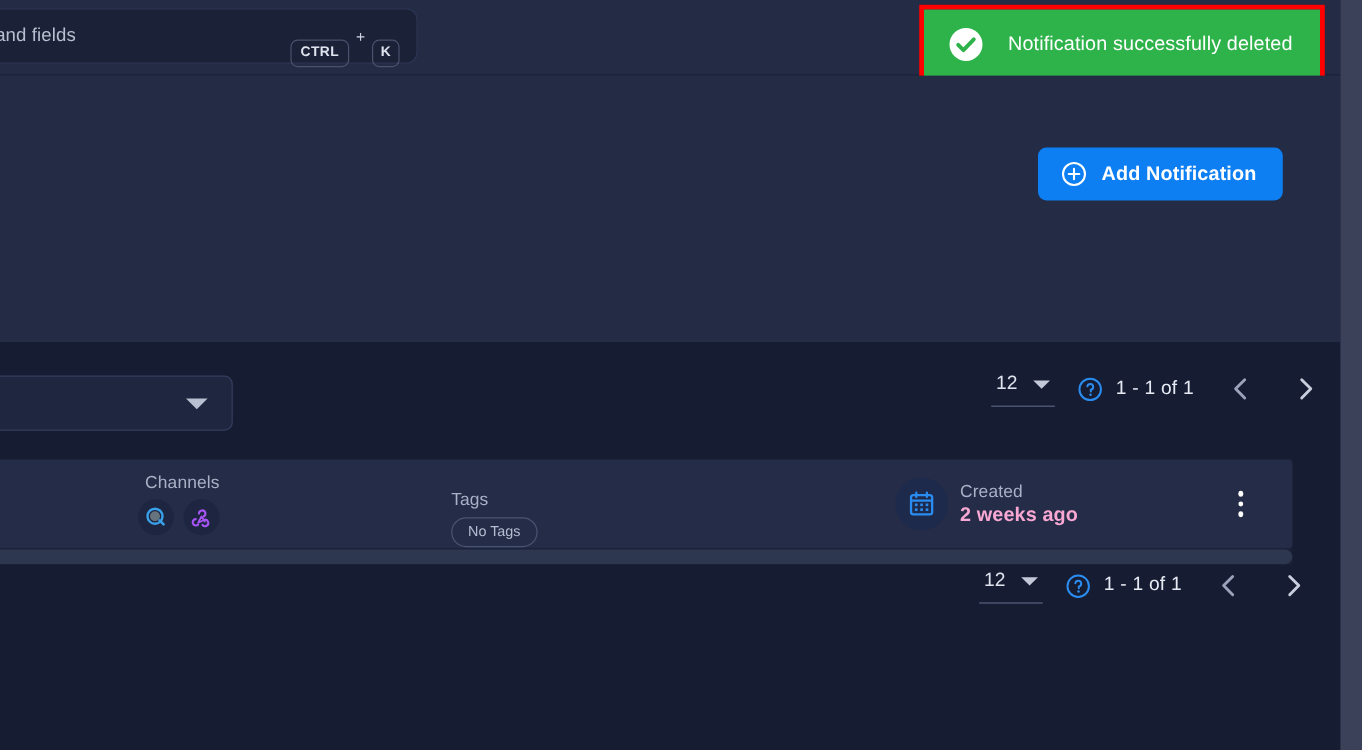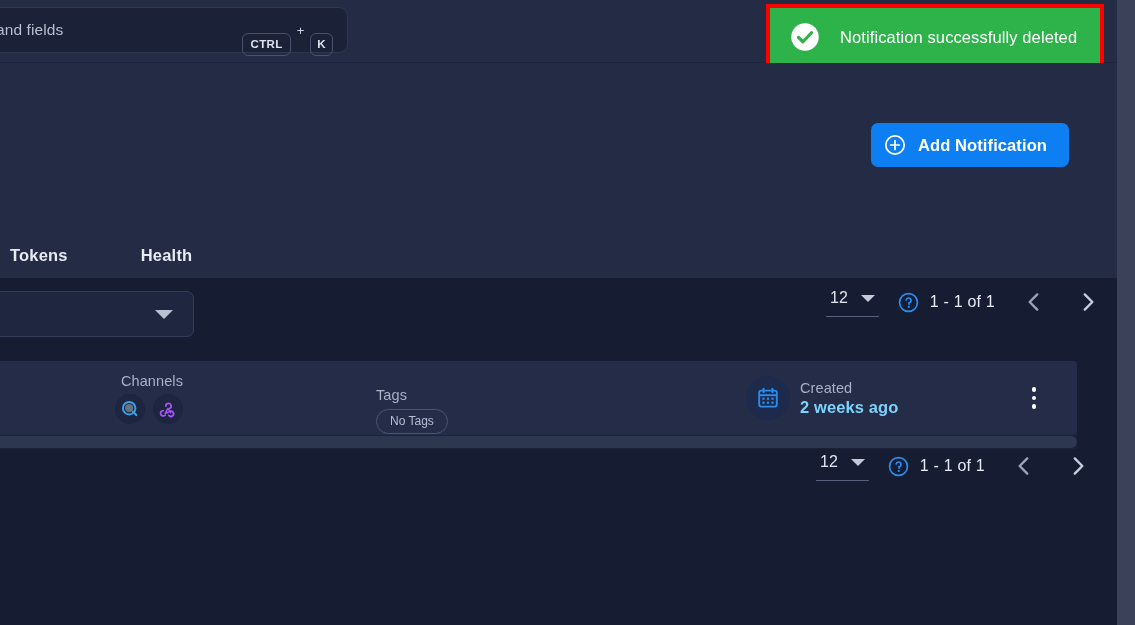--- a/index.html
+++ b/index.html
@@ -59,39 +59,39 @@
   .toast-icon { width: 30px; height: 30px; flex: 0 0 auto; display: block; }
   .toast-text { color: #ffffff; font-size: 16.5px; font-weight: 500; letter-spacing: .1px; white-space: nowrap; }
 
   
   .headerband {
     position: absolute; left: 0; top: 63px; width: 1117px; height: 222px;
     background: #232b45;
   }
   .add-btn {
     position: absolute; right: 48px; top: 60px;
-    height: 44px; padding: 0 22px 0 13px;
+    height: 44px; padding: 0 22px 0 19px;
     background: #0d7ff2; border: none; border-radius: 7px;
     display: inline-flex; align-items: center; gap: 12px;
     color: #fff; font-size: 16.5px; font-weight: 700; letter-spacing: .1px;
     cursor: pointer; font-family: "Liberation Sans", sans-serif;
   }
   .plus-icon { width: 22px; height: 22px; display: block; }
 
   
   .tabs { position: absolute; left: 0; bottom: 12px; display: flex; align-items: center; }
   .tab {
     color: #e7eaf3; font-size: 16.5px; font-weight: 700; letter-spacing: .2px;
     padding: 8px 0; cursor: pointer;
   }
   .tab.tab-tokens { margin-left: 10px; }
   .tab.tab-health { margin-left: 73px; }
 
   
-  .content { position: absolute; left: 0; top: 278px; width: 1117px; bottom: 0; background: #161d33; }
+  .content { position: absolute; left: 0; top: 300px; width: 1117px; bottom: 0; background: #161d33; }
 
   
   .toolbar { position: relative; height: 75px; }
   .filter-select {
     position: absolute; left: -120px; top: 13px; width: 314px; height: 46px;
     background: #1f2740; border: 1px solid #333c5c; border-radius: 7px;
     display: flex; align-items: center; justify-content: flex-end; padding-right: 20px;
     cursor: pointer;
   }
   .caret { width: 0; height: 0; border-left: 9px solid transparent; border-right: 9px solid transparent; border-top: 9px solid #b9c0d2; }
@@ -115,21 +115,21 @@
   .chev-prev { margin-left: 26px; }
   .chev-next { margin-left: 28px; }
 
   
   .card {
     position: absolute; left: -100px; top: 83px; width: 1177px; height: 74px;
     background: #242c48; border-radius: 3px;
   }
   .cell { position: absolute; top: 0; height: 74px; display: flex; flex-direction: column; justify-content: center; }
   .col-label { color: #a9b1c6; font-size: 14.5px; font-weight: 400; letter-spacing: .1px; }
-  .col-value { color: #7dd3fc; font-size: 16.5px; font-weight: 700; letter-spacing: .1px; }
+  .col-value { color: #f9a8d4; font-size: 16.5px; font-weight: 700; letter-spacing: .1px; }
 
   .cell-channels { left: 215px; align-items: flex-end; }
   .chan-icons { display: flex; align-items: center; gap: 8px; margin-top: 5px; }
   .chan-icon { width: 30px; height: 30px; border-radius: 50%; background: #1d2540; display: flex; align-items: center; justify-content: center; cursor: pointer; }
 
   .cell-tags { left: 476px; margin-top: 12px; }
   .tag-pill {
     margin-top: 6px; display: inline-flex; align-items: center; justify-content: center;
     height: 25px; padding: 0 13px; border: 1px solid #4a5472; border-radius: 13px;
     color: #b6bdd0; font-size: 12px;
@@ -181,24 +181,20 @@
 
     <div class="headerband">
       <button class="add-btn">
         <svg class="plus-icon" viewBox="0 0 24 24">
           <circle cx="12" cy="12" r="10" fill="none" stroke="#ffffff" stroke-width="1.9"></circle>
           <path d="M12 7.2 V16.8 M7.2 12 H16.8" stroke="#ffffff" stroke-width="1.9" stroke-linecap="round"></path>
         </svg>
         <span>Add Notification</span>
       </button>
 
-      <div class="tabs">
-        <div class="tab tab-tokens">Tokens</div>
-        <div class="tab tab-health">Health</div>
-      </div>
     </div>
 
     <div class="content">
 
       <div class="toolbar">
         <div class="filter-select">
           <span></span>
           <span class="caret"></span>
         </div>
 

